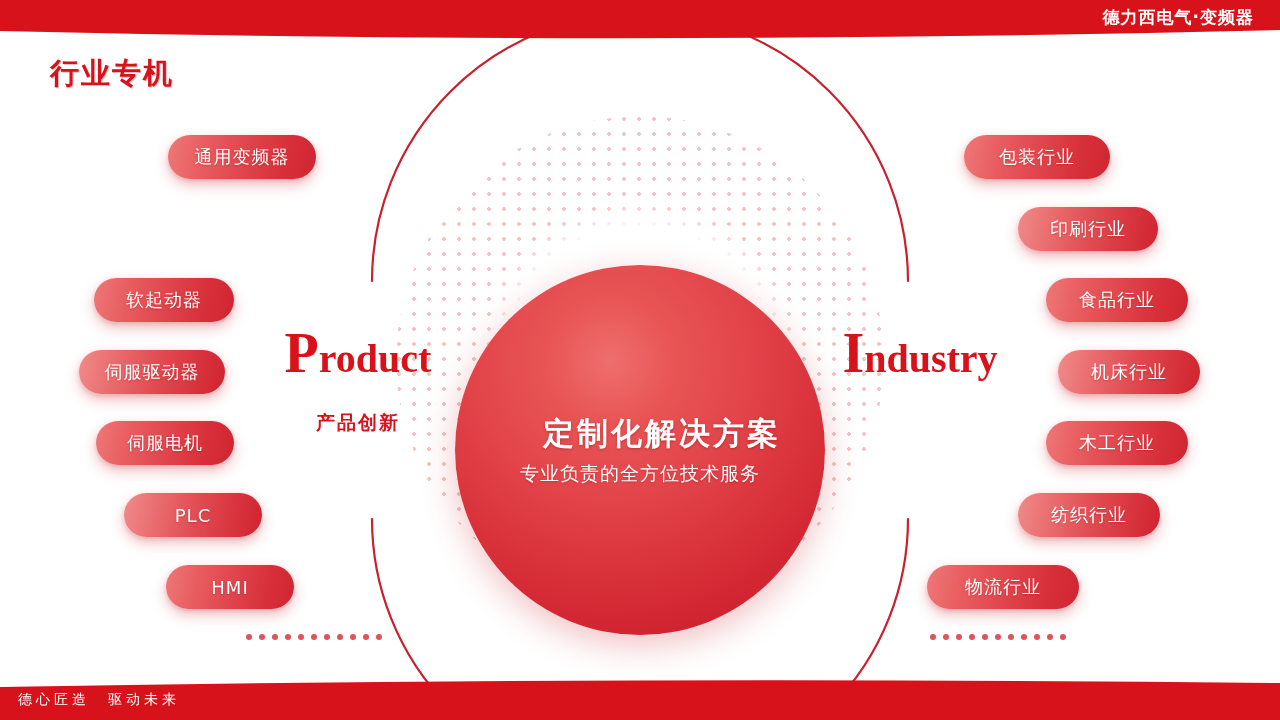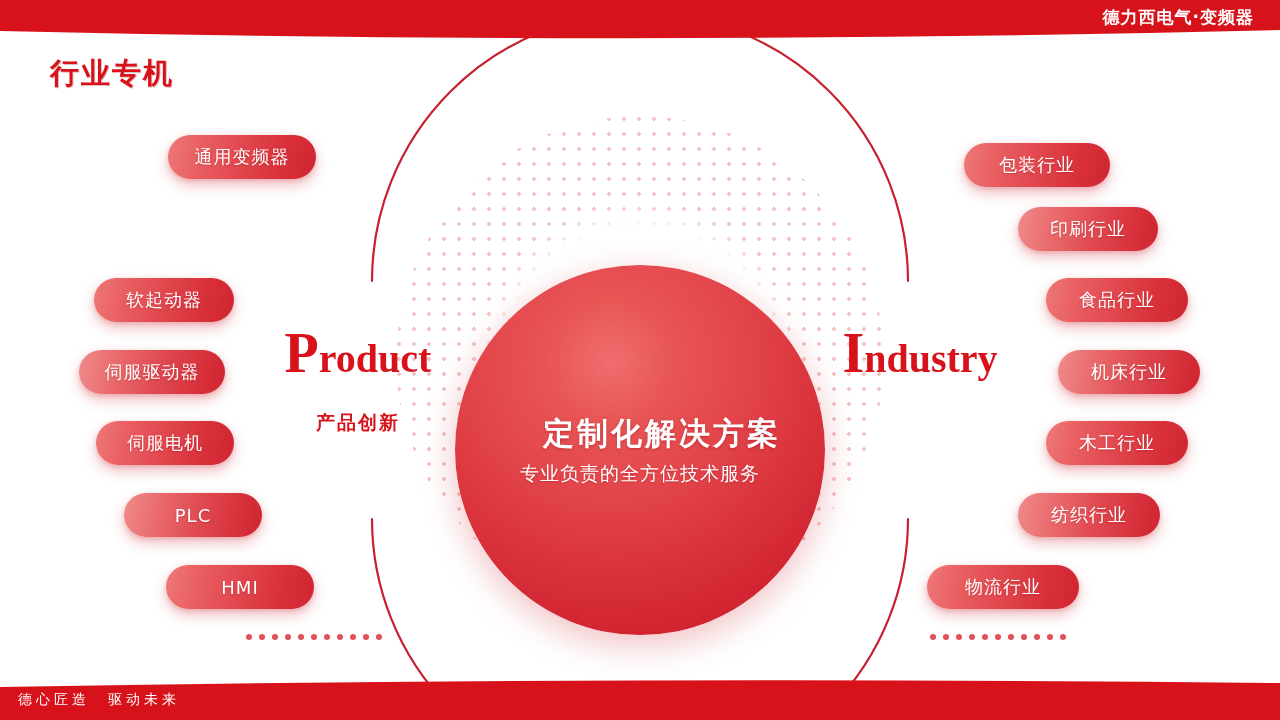--- a/index.html
+++ b/index.html
@@ -150,25 +150,25 @@
   </div>
   <div class="pill lat" style="left:79px;top:350px;width:146px;">
     <span>伺服驱动器</span>
   </div>
   <div class="pill lat" style="left:124px;top:493px;width:138px;">
     <span>PLC</span>
   </div>
   <div class="pill" style="left:96px;top:421px;width:138px;">
     <span>伺服电机</span>
   </div>
-  <div class="pill" style="left:166px;top:565px;width:148px;">
+  <div class="pill" style="left:166px;top:565px;width:128px;">
     <span>HMI</span>
   </div>
 
-  <div class="pill" style="left:964px;top:135px;width:146px;margin-top:8px;">
+  <div class="pill" style="left:964px;top:135px;width:146px;">
     <span>包装行业</span>
   </div>
   <div class="pill" style="left:1046px;top:278px;width:142px;">
     <span>食品行业</span>
   </div>
   <div class="pill lat" style="left:1018px;top:207px;width:140px;">
     <span>印刷行业</span>
   </div>
   <div class="pill lat" style="left:1058px;top:350px;width:142px;">
     <span>机床行业</span>

